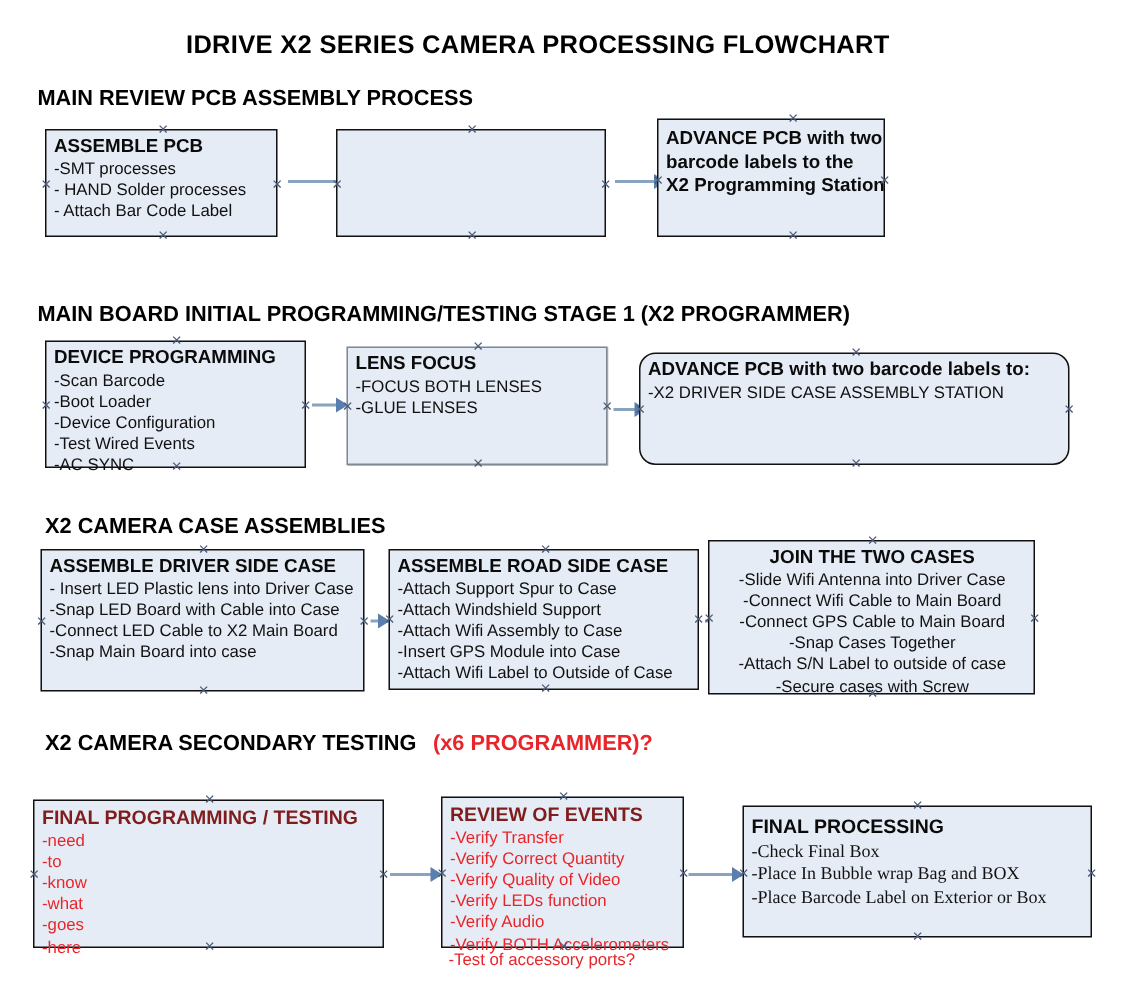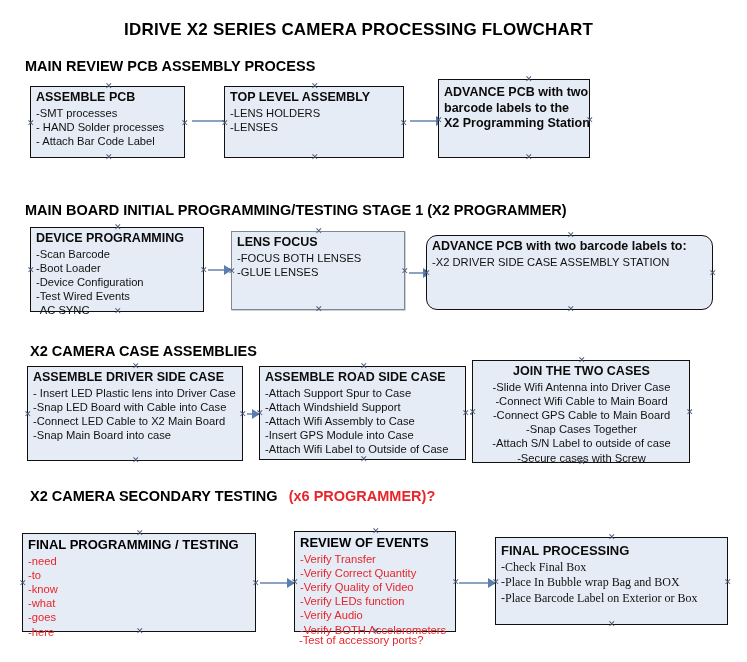--- a/index.html
+++ b/index.html
@@ -32,21 +32,21 @@
     border:1.4px solid #808893;
     box-shadow:0.5px 0.5px 0 0 #9aa1ab;
   }
   .node-inner{
     padding:3px 4px 0 5px;
   }
   .node-title{
     font-size:12.5px;font-weight:bold;color:#0b0b0b;
     line-height:14.5px;white-space:nowrap;margin-bottom:1px;
   }
-  .node-title.red{color:#000000;}
+  .node-title.red{color:#7f1d1d;}
   .node-line{
     font-size:11.2px;color:#111;line-height:14.2px;white-space:nowrap;
   }
   .node-line.red{color:#e8252a;}
   .node-title.big{font-size:13px;line-height:15.5px;}
   .node-line.big{font-size:12px;line-height:15.5px;font-family:Liberation Serif, serif;}
 
   
   .spill{
     position:absolute;left:0px;bottom:-15px;
@@ -88,25 +88,20 @@
     <span class="xh" style="left:74px;top:-4px;"></span>
     <span class="xh" style="left:74px;bottom:-4px;"></span>
     <span class="xh" style="left:-4px;top:33px;"></span>
     <span class="xh" style="right:-4px;top:33px;"></span>
   </div>
 
   <div class="abs conn" style="left:192px;top:120px;width:38px;"></div>
   <div class="abs arrow-head" style="left:226px;top:116px;"></div>
 
   <div class="abs node" style="left:224px;top:86px;width:180px;height:72px;">
-    <div class="node-inner">
-      <div class="node-title">TOP LEVEL ASSEMBLY</div>
-      <div class="node-line">-LENS HOLDERS</div>
-      <div class="node-line">-LENSES</div>
-    </div>
     <span class="xh" style="left:86px;top:-4px;"></span>
     <span class="xh" style="left:86px;bottom:-4px;"></span>
     <span class="xh" style="left:-4px;top:33px;"></span>
     <span class="xh" style="right:-4px;top:33px;"></span>
   </div>
 
   <div class="abs conn" style="left:410px;top:120px;width:32px;"></div>
   <div class="abs arrow-head" style="left:436px;top:116px;"></div>
 
   <div class="abs node" style="left:438px;top:79px;width:152px;height:79px;">

